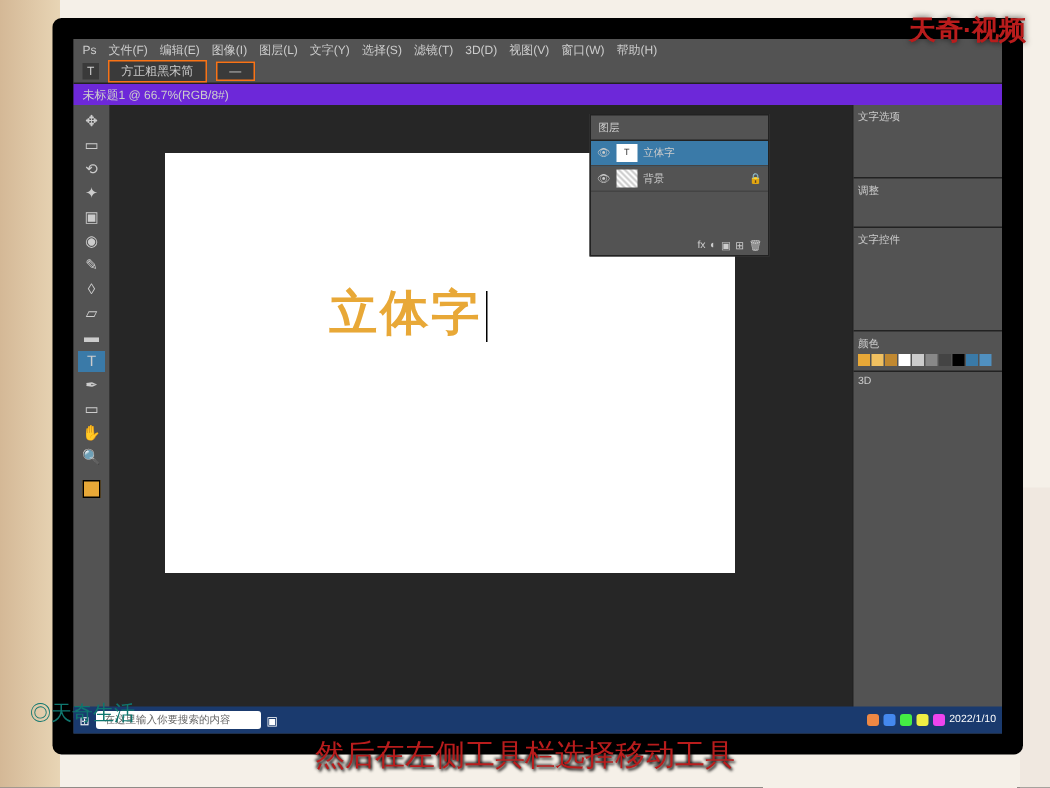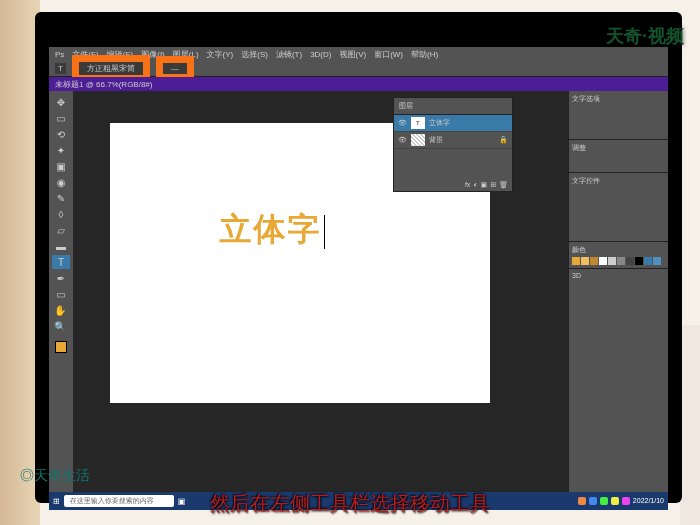--- a/index.html
+++ b/index.html
@@ -1,26 +1,26 @@
 <!DOCTYPE html>
 <html><head>
 <meta charset="utf-8">
 <style>
 * { margin: 0; padding: 0; box-sizing: border-box; font-family: "Microsoft YaHei", sans-serif; }
 body { width: 700px; height: 525px; background: #f5f0e8; position: relative; overflow: hidden; }
-.watermark-tr { position: absolute; top: 8px; right: 16px; color: #14532d; font-size: 18px; font-weight: bold; z-index: 100; text-shadow: 0 0 4px rgba(0,0,0,0.8); margin-top: 16px; }
+.watermark-tr { position: absolute; top: 8px; right: 16px; color: #b91c1c; font-size: 18px; font-weight: bold; z-index: 100; text-shadow: 0 0 4px rgba(0,0,0,0.8); }
 .watermark-bl { position: absolute; bottom: 40px; left: 20px; color: #0f766e; font-size: 14px; z-index: 100; }
 .subtitle { position: absolute; bottom: 8px; left: 50%; transform: translateX(-50%); color: #b91c1c; font-size: 20px; z-index: 100; text-shadow: 1px 1px 2px #000, -1px -1px 2px #000; }
 .monitor { position: absolute; top: 12px; left: 35px; right: 18px; bottom: 22px; background: #000; border-radius: 6px; padding: 14px; }
-.screen { width: 100%; height: 100%; background: #323232; display: flex; flex-direction: column; position: relative; margin-top: 21px; }
+.screen { width: 100%; height: 100%; background: #323232; display: flex; flex-direction: column; position: relative; }
 .menubar { height: 14px; background: #535353; display: flex; align-items: center; padding: 0 6px; font-size: 8px; color: #ccc; gap: 8px; }
 .menubar span { white-space: nowrap; }
 .optbar { height: 16px; background: #535353; border-bottom: 1px solid #222; display: flex; align-items: center; padding: 0 6px; font-size: 8px; color: #ccc; gap: 6px; }
-.opt-box { background: #3a3a3a; padding: 1px 8px; border: 7px solid #f97316; }
-.tabbar { height: 14px; background: #4c1d95; display: flex; align-items: center; padding: 0 6px; font-size: 8px; color: #ccc; }
+.opt-box { background: #3a3a3a; padding: 1px 8px; border: 1px solid #f97316; }
+.tabbar { height: 14px; background: #6d28d9; display: flex; align-items: center; padding: 0 6px; font-size: 8px; color: #ccc; }
 .main-area { flex: 1; display: flex; }
 .toolbar { width: 24px; background: #535353; display: flex; flex-direction: column; align-items: center; padding-top: 4px; gap: 2px; }
 .tool { width: 18px; height: 14px; display: flex; align-items: center; justify-content: center; font-size: 10px; color: #ccc; cursor: pointer; }
 .tool.active { background: #3a7aa8; }
 .canvas-wrap { flex: 1; background: #262626; display: flex; align-items: flex-start; justify-content: center; padding: 8px 50px 8px 8px; position: relative; }
 .canvas { background: #fff; width: 380px; height: 280px; position: relative; margin-top: 24px; }
 .canvas-text { position: absolute; top: 85px; left: 110px; color: #e8a837; font-size: 32px; font-weight: bold; letter-spacing: 2px; }
 .cursor { display: inline-block; width: 1px; height: 34px; background: #000; vertical-align: middle; margin-left: 2px; }
 .panels { width: 100px; background: #535353; border-left: 1px solid #222; display: flex; flex-direction: column; font-size: 7px; color: #ccc; }
 .panel-group { border-bottom: 1px solid #222; padding: 3px; }

